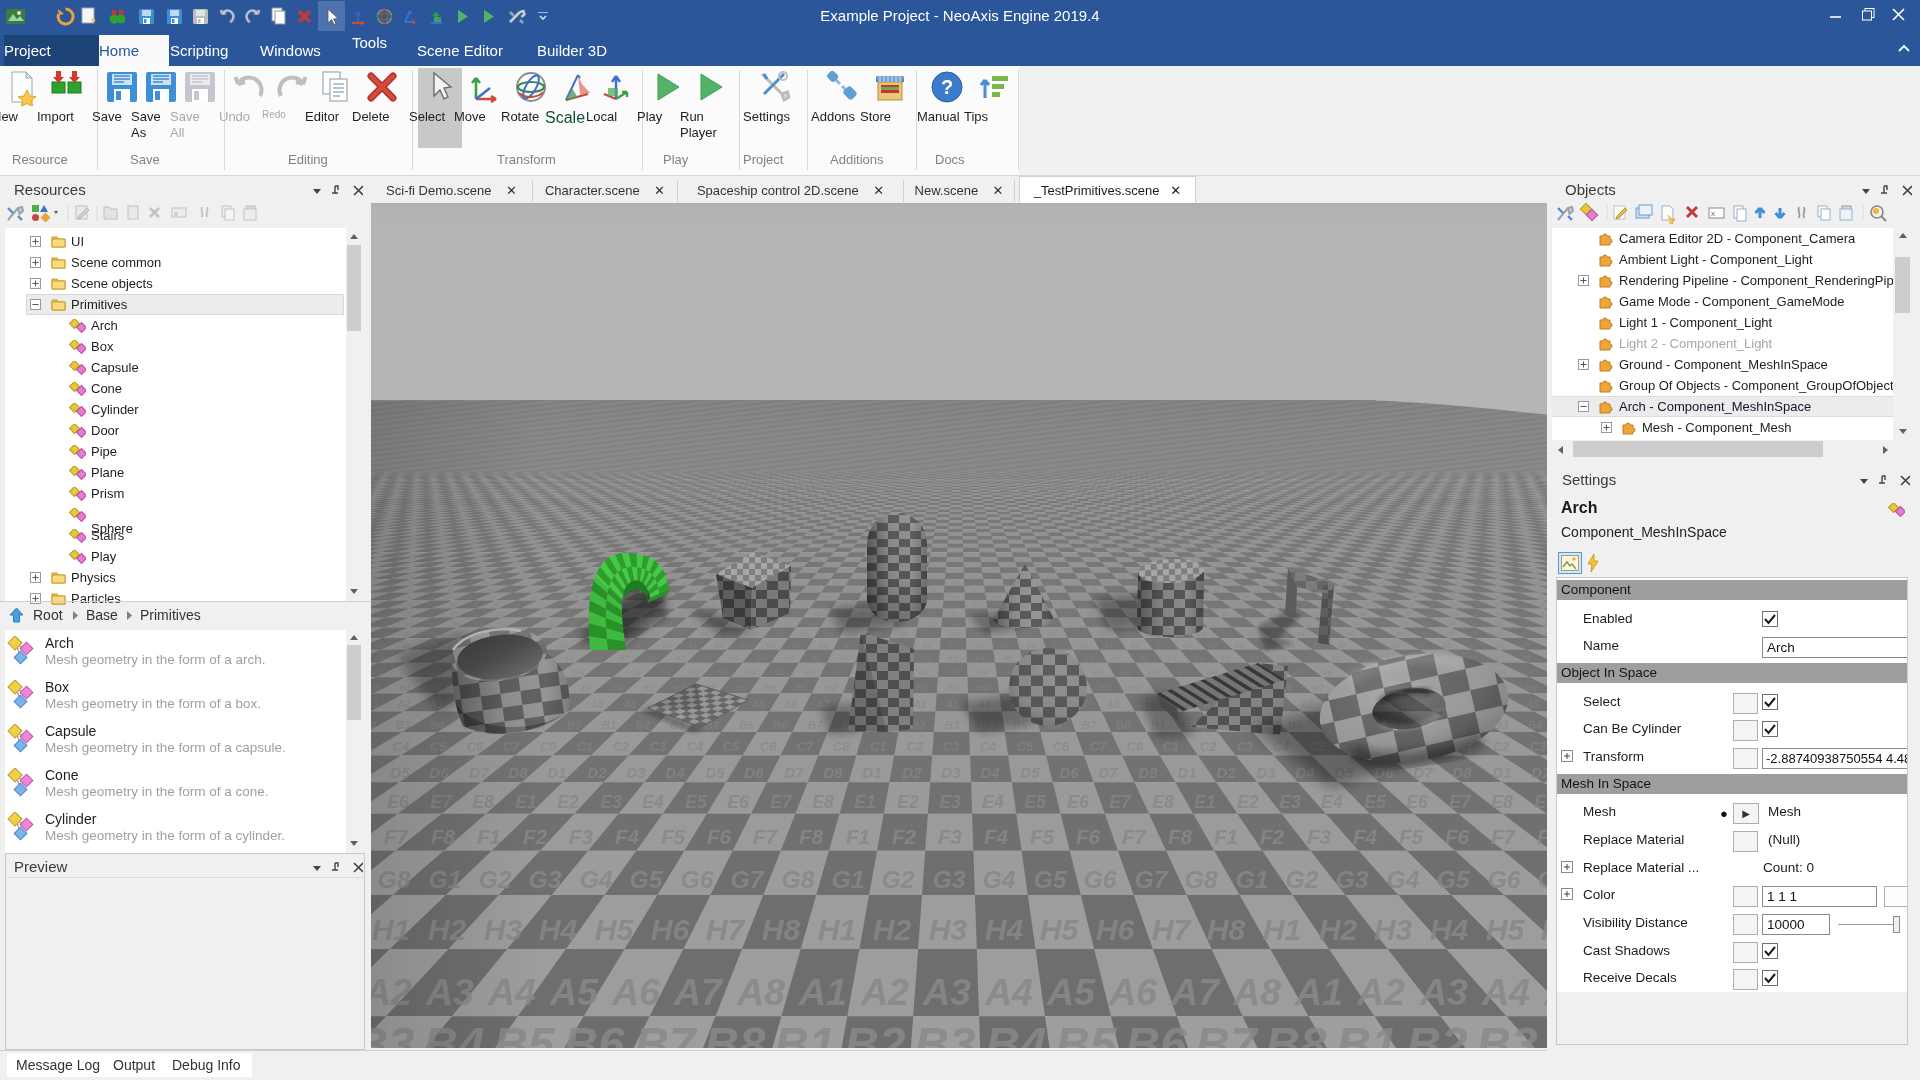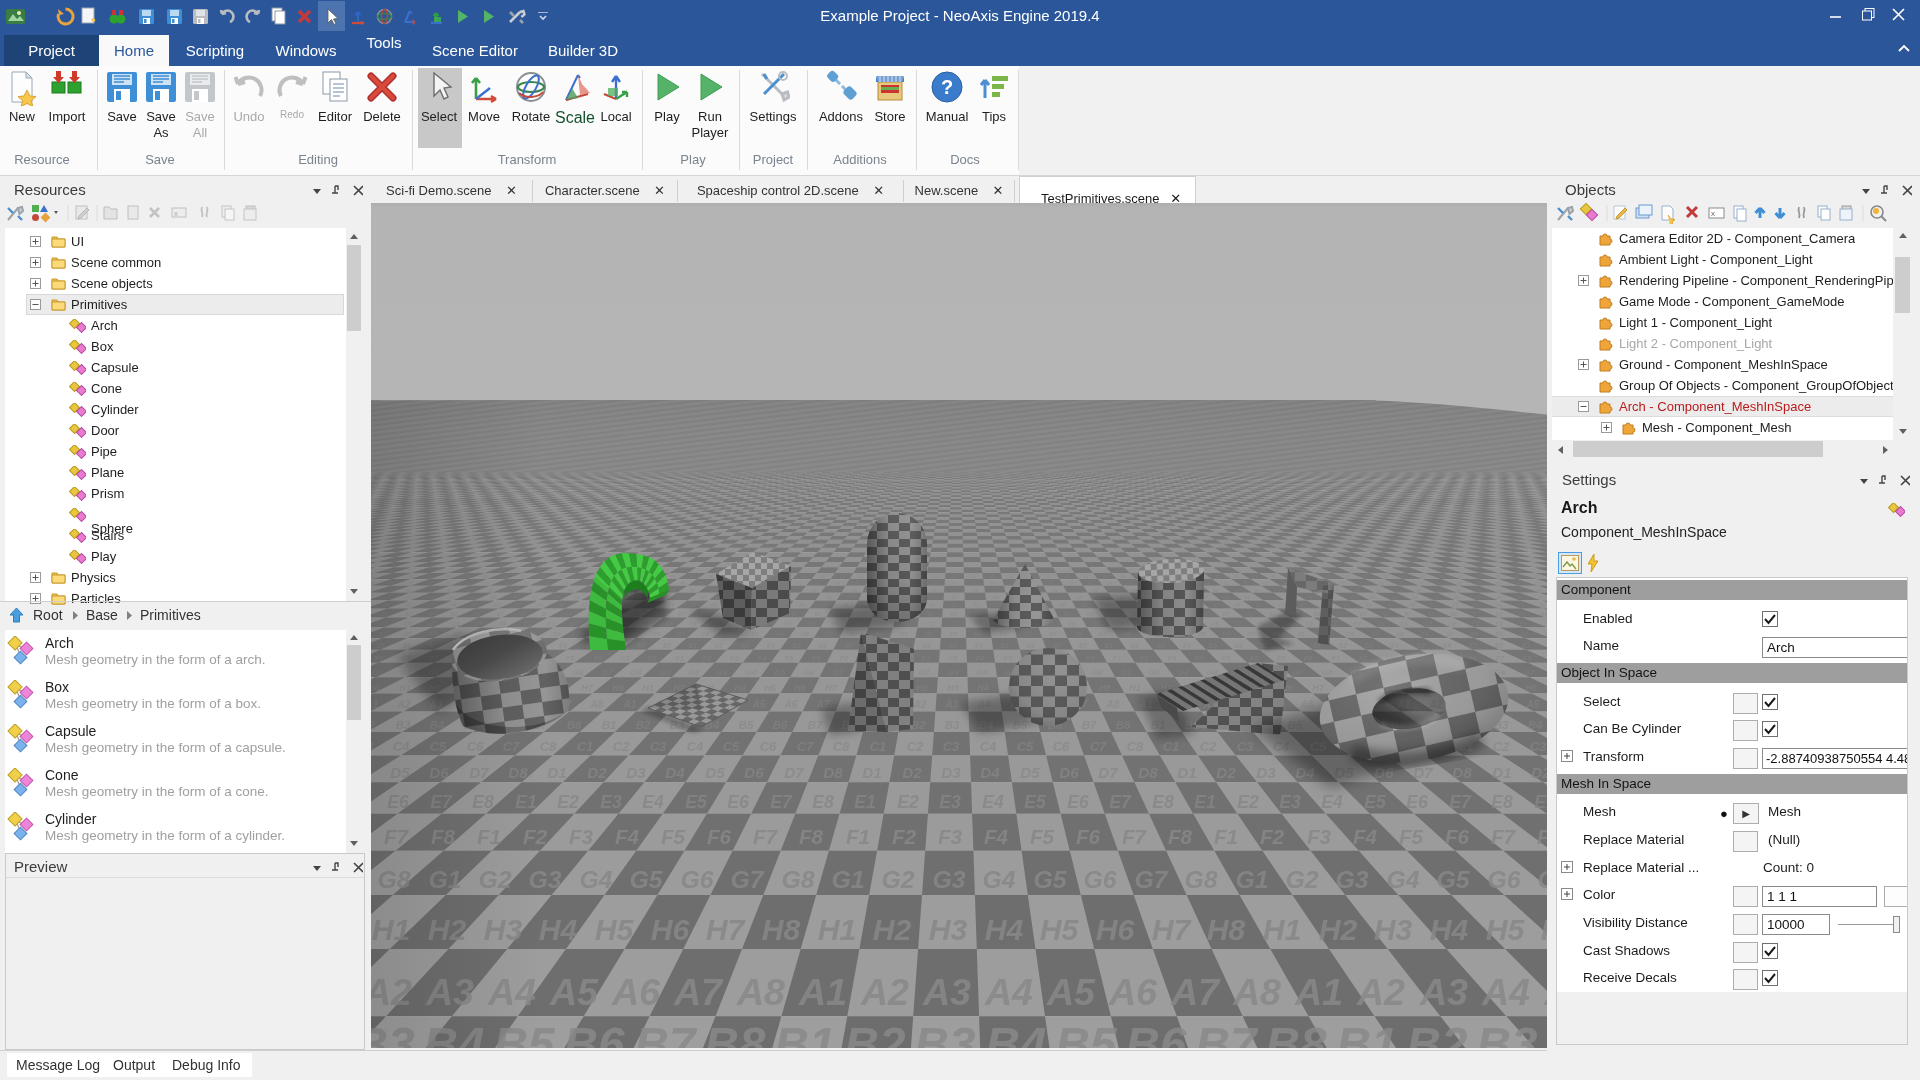--- a/index.html
+++ b/index.html
@@ -1,16 +1,16 @@
 <!DOCTYPE html>
 <html><head><meta charset="utf-8"><style>*{margin:0;padding:0;box-sizing:border-box}
 html,body{width:1920px;height:1080px;overflow:hidden;background:#f0f0f0;
 font-family:"Liberation Sans",sans-serif;-webkit-font-smoothing:antialiased}
 .ab{position:absolute}
-.tc{text-align:center}
+.tc{}
 .glabel{font-size:13px;color:#7a838e}
 .sep{position:absolute;width:1px;background:#dadada}
 .hline{position:absolute;height:1px;background:#cfcfcf}
 .panelhead{font-size:15px;color:#3b3b3b}
 .treerow{position:absolute;font-size:13px;color:#1e1e1e;white-space:nowrap}
 svg{display:block}
 </style></head><body>
 <div class="ab" style="left:0;top:0;width:1920px;height:33px;background:#2b579a"></div>
 <svg class="ab" style="left:5px;top:6px" width="21" height="21" viewBox="0 0 21 21">
     <rect x="1" y="3" width="19" height="15" rx="2" fill="#3a7d44"></rect>
@@ -272,21 +272,21 @@
     <rect x="15" y="14" width="12" height="5" fill="#7ab648"></rect>
     <rect x="15" y="22" width="8" height="5" fill="#7ab648"></rect>
   </svg>
 <div class="ab tc" style="left:964px;top:109px;width:60px;color:#1e1e1e;font-size:13px">Tips</div>
 <div class="ab tc glabel" style="left:935px;top:152px;width:60px">Docs</div>
 <div class="ab" style="left:371px;top:176px;width:1176px;height:27px;background:#f0f0f0"></div>
 <div class="ab" style="left:371px;top:180px;width:162px;height:22px;border-right:1px solid #cfcfcf;color:#333;font-size:13px;text-align:center;padding-top:3px">Sci-fi Demo.scene&nbsp;&nbsp;&nbsp;&nbsp;✕</div>
 <div class="ab" style="left:533px;top:180px;width:145px;height:22px;border-right:1px solid #cfcfcf;color:#333;font-size:13px;text-align:center;padding-top:3px">Character.scene&nbsp;&nbsp;&nbsp;&nbsp;✕</div>
 <div class="ab" style="left:678px;top:180px;width:226px;height:22px;border-right:1px solid #cfcfcf;color:#333;font-size:13px;text-align:center;padding-top:3px">Spaceship control 2D.scene&nbsp;&nbsp;&nbsp;&nbsp;✕</div>
 <div class="ab" style="left:904px;top:180px;width:111px;height:22px;border-right:1px solid #cfcfcf;color:#333;font-size:13px;text-align:center;padding-top:3px">New.scene&nbsp;&nbsp;&nbsp;&nbsp;✕</div>
-<div class="ab" style="left:1019px;top:176px;width:177px;height:27px;background:#ffffff;border:1px solid #d0d0d0;border-bottom:none;color:#1b1b1b;font-size:13px;text-align:center;padding-top:14px">_TestPrimitives.scene&nbsp;&nbsp;&nbsp;✕</div>
+<div class="ab" style="left:1019px;top:176px;width:177px;height:27px;background:#ffffff;border:1px solid #d0d0d0;border-bottom:none;color:#1b1b1b;font-size:13px;text-align:center;padding-top:6px">_TestPrimitives.scene&nbsp;&nbsp;&nbsp;✕</div>
 <div class="ab" style="left:0;top:176px;width:371px;height:904px;background:#f0f0f0"></div>
 <div class="ab panelhead" style="left:14px;top:181px">Resources</div>
 <svg class="ab" style="left:311px;top:185px" width="52" height="12" viewBox="0 0 52 12">
     <path d="M2 4 l4 5 4 -5 Z" fill="#444"></path>
     <path d="M24 1 v7 M21 8 h6 M24 1 h3 v4" stroke="#444" stroke-width="1.4" fill="none"></path>
     <path d="M43 1 L52 10 M52 1 L43 10" stroke="#444" stroke-width="1.6"></path>
   </svg>
 <svg class="ab" style="left:6px;top:202px" width="260" height="22" viewBox="0 0 260 22">
     <path d="M2 18 L12 6 M12 6 l4 -1 1 4 -3.5 3 Z" stroke="#9aa2ab" stroke-width="2" fill="#cfd4da"></path>
     <path d="M2 6 l5 5 M12 14 l4 4" stroke="#4a8fd0" stroke-width="2.4"></path>
@@ -1954,21 +1954,21 @@
   </svg>
 <div class="treerow" style="left:1619px;top:378px;color:#1e1e1e;max-width:274px;overflow:hidden">Group Of Objects - Component_GroupOfObjects</div>
 <div class="ab" style="left:1552px;top:396px;width:341px;height:21px;background:#ececec;border-top:1px solid #dcdcdc;border-bottom:1px solid #dcdcdc"></div>
 <svg class="ab" style="left:1578px;top:401px" width="11" height="11">
     <rect x="0.5" y="0.5" width="10" height="10" fill="#fff" stroke="#9a9a9a"></rect>
     <path d="M2.5 5.5 h6" stroke="#555"></path>
   </svg>
 <svg class="ab" style="left:1598px;top:399px" width="16" height="15" viewBox="0 0 16 15">
     <path d="M2 5 h3 a2 2 0 1 1 4 0 h3 v3 a2 2 0 1 1 0 4 v2 h-10 Z" fill="#f0a53a" stroke="#c07d1d"></path>
   </svg>
-<div class="treerow" style="left:1619px;top:399px;color:#b91c1c;max-width:274px;overflow:hidden">Arch - Component_MeshInSpace</div>
+<div class="treerow" style="left:1619px;top:399px;color:#0f172a;max-width:274px;overflow:hidden">Arch - Component_MeshInSpace</div>
 <svg class="ab" style="left:1601px;top:422px" width="11" height="11">
     <rect x="0.5" y="0.5" width="10" height="10" fill="#fff" stroke="#9a9a9a"></rect>
     <path d="M2.5 5.5 h6 M5.5 2.5 v6" stroke="#555"></path>
   </svg>
 <svg class="ab" style="left:1621px;top:420px" width="16" height="15" viewBox="0 0 16 15">
     <path d="M2 5 h3 a2 2 0 1 1 4 0 h3 v3 a2 2 0 1 1 0 4 v2 h-10 Z" fill="#f0a53a" stroke="#c07d1d"></path>
   </svg>
 <div class="treerow" style="left:1642px;top:420px;color:#1e1e1e;max-width:251px;overflow:hidden">Mesh - Component_Mesh</div>
 <div class="ab" style="left:1894px;top:228px;width:17px;height:212px;background:#f0f0f0"></div>
 <svg class="ab" style="left:1898px;top:232px" width="10" height="8">

